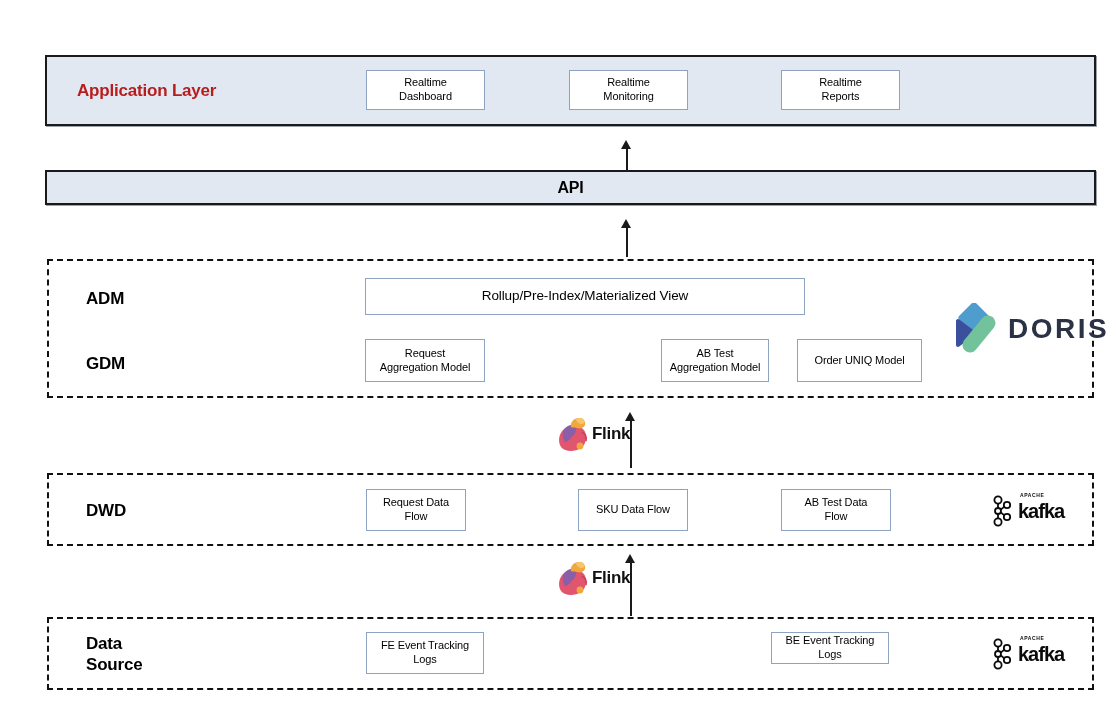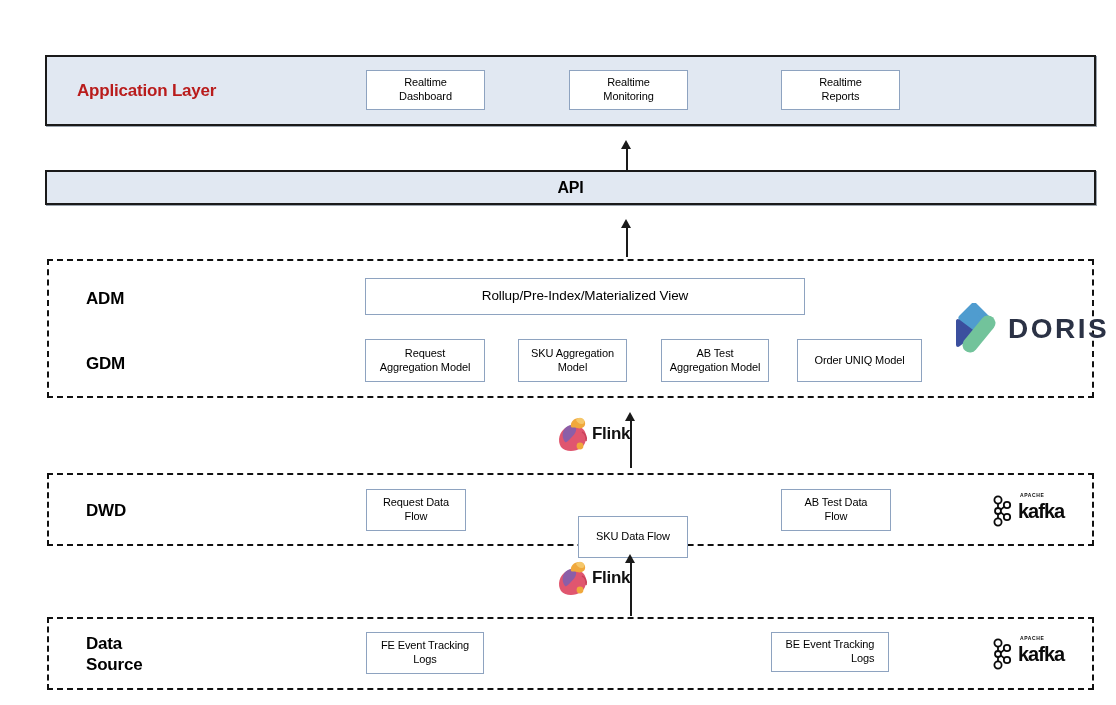--- a/index.html
+++ b/index.html
@@ -172,24 +172,20 @@
   <div class="layer-label" style="left:86px; top:288px;">ADM</div>
   <div class="layer-label" style="left:86px; top:353px;">GDM</div>
 
   <div class="abs node wide-label" style="left:365px; top:278px; width:440px; height:37px;">
     <span style="white-space:pre-line">Rollup/Pre-Index/Materialized View</span>
   </div>
 
   <div class="abs node" style="left:365px; top:339px; width:120px; height:43px;">
     <span style="white-space:pre-line">Request
 Aggregation Model</span>
-  </div>
-  <div class="abs node" style="left:518px; top:339px; width:109px; height:43px;">
-    <span style="white-space:pre-line">SKU Aggregation
-Model</span>
   </div>
   <div class="abs node" style="left:661px; top:339px; width:108px; height:43px;">
     <span style="white-space:pre-line">AB Test
 Aggregation Model</span>
   </div>
   <div class="abs node" style="left:797px; top:339px; width:125px; height:43px;">
     <span style="white-space:pre-line">Order UNIQ Model</span>
   </div>
 
   <div class="logo-wrap" style="left:950px; top:303px;">
@@ -220,21 +216,21 @@
     </div>
   </div>
 
   <div class="abs dashed-layer" style="left:47px; top:473px; width:1047px; height:73px;"></div>
   <div class="layer-label" style="left:86px; top:500px;">DWD</div>
 
   <div class="abs node" style="left:366px; top:489px; width:100px; height:42px;">
     <span style="white-space:pre-line">Request Data
 Flow</span>
   </div>
-  <div class="abs node" style="left:578px; top:489px; width:110px; height:42px;margin-top:27px;">
+  <div class="abs node" style="left:578px; top:489px; width:110px; height:42px;">
     <span style="white-space:pre-line">SKU Data Flow</span>
   </div>
   <div class="abs node" style="left:781px; top:489px; width:110px; height:42px;">
     <span style="white-space:pre-line">AB Test Data
 Flow</span>
   </div>
 
   <div class="logo-wrap" style="left:991px; top:495px;">
     <svg width="24" height="32" viewBox="0 0 24 32">
       <circle cx="7" cy="5" r="3.6" fill="none" stroke="#0a0a0a" stroke-width="1.8"></circle>
@@ -267,21 +263,21 @@
   </div>
 
   <div class="abs dashed-layer" style="left:47px; top:617px; width:1047px; height:73px;"></div>
   <div class="layer-label" style="left:86px; top:633px;">Data
 Source</div>
 
   <div class="abs node" style="left:366px; top:632px; width:118px; height:42px;">
     <span style="white-space:pre-line">FE Event Tracking
 Logs</span>
   </div>
-  <div class="abs node" style="left:771px; top:632px; width:118px; height:40px;text-align:right;">
+  <div class="abs node" style="left:771px; top:632px; width:118px; height:32px;">
     <span style="white-space:pre-line">BE Event Tracking
 Logs</span>
   </div>
 
   <div class="logo-wrap" style="left:991px; top:638px;">
     <svg width="24" height="32" viewBox="0 0 24 32">
       <circle cx="7" cy="5" r="3.6" fill="none" stroke="#0a0a0a" stroke-width="1.8"></circle>
       <circle cx="7" cy="27" r="3.6" fill="none" stroke="#0a0a0a" stroke-width="1.8"></circle>
       <circle cx="7" cy="16" r="3" fill="none" stroke="#0a0a0a" stroke-width="1.8"></circle>
       <circle cx="16" cy="10" r="3.2" fill="none" stroke="#0a0a0a" stroke-width="1.8"></circle>

